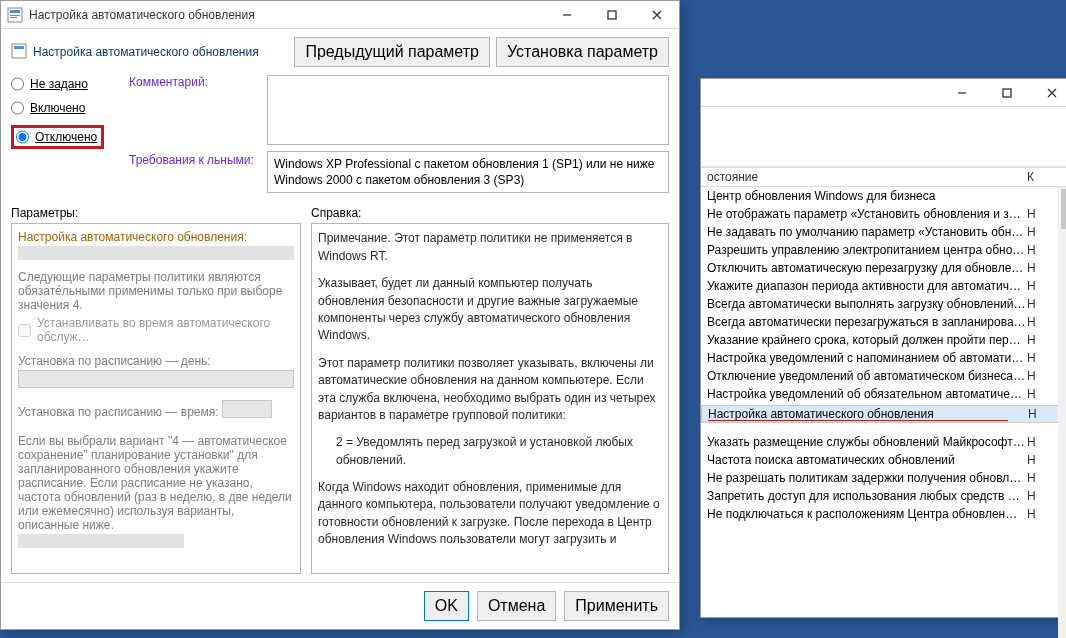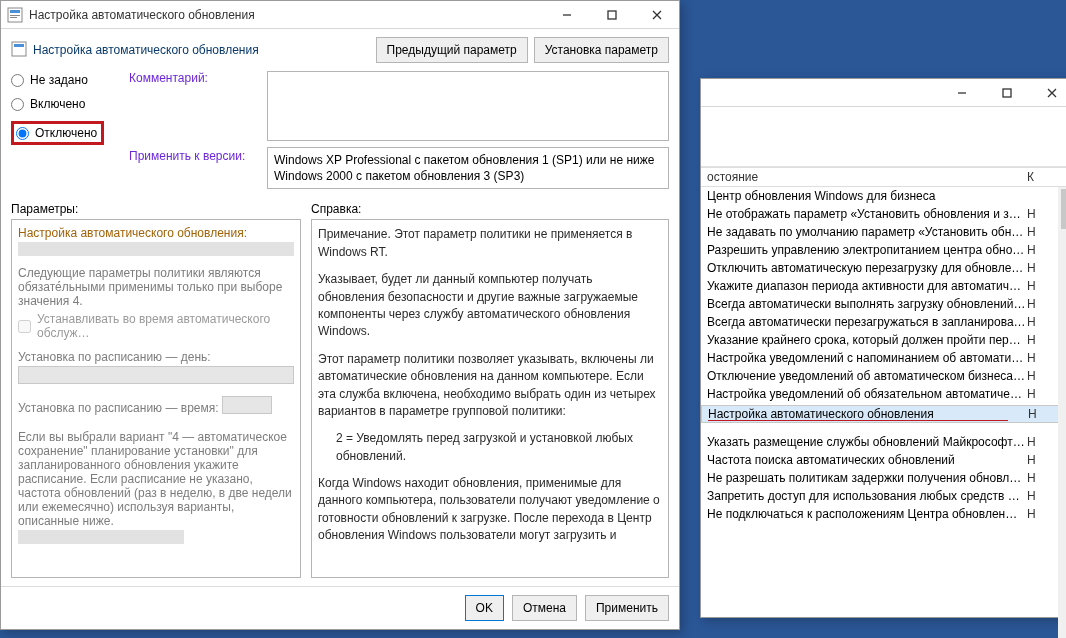--- a/index.html
+++ b/index.html
@@ -9,26 +9,26 @@
   .titlebar .tb-icon { width: 16px; height: 16px; margin-right: 6px; }
   .winbtns { margin-left: auto; display: flex; }
   .winbtn { width: 45px; height: 28px; display: flex; align-items: center; justify-content: center; color: #333; }
 
   
   #dlg { left: 0; top: 0; width: 680px; height: 630px; z-index: 2; }
   .dlg-body { display: flex; flex-direction: column; height: calc(100% - 28px); }
   .dlg-top { padding: 8px 10px; display: flex; align-items: center; }
   .dlg-top .subtitle { display: flex; align-items: center; gap: 6px; color: #0a3a6a; font-weight: 400; }
   .dlg-top .navbtns { margin-left: auto; display: flex; gap: 6px; }
-  .btn { border: 1px solid #b5b5b5; background: #efefef; padding: 5px 10px; font-size: 12px; cursor: pointer; }
+  .btn { border: 1px solid #b5b5b5; background: #efefef; padding: 5px 10px; font-size: 16px; cursor: pointer; }
 
   .dlg-main { flex: 1; padding: 0 10px 8px 10px; display: flex; flex-direction: column; gap: 4px; overflow: hidden; }
   .row-settings { display: grid; grid-template-columns: 110px 130px 1fr; gap: 6px 8px; align-items: start; }
   .radios { display: flex; flex-direction: column; gap: 10px; padding-top: 2px; }
-  .radio { display: flex; align-items: center; gap: 6px; }
+  .radio { display: flex; gap: 6px; text-decoration: underline; }
   .radio input { margin: 0; }
   .highlight-box { border: 3px solid #c2181f; padding: 2px 4px 2px 2px; width: fit-content; }
 
   .lab { color: #6d28d9; }
   .comment-box { border: 1px solid #b5b5b5; background: #fff; height: 70px; padding: 3px; }
   .req-box { border: 1px solid #b5b5b5; background: #fff; padding: 4px 6px; min-height: 40px; line-height: 1.35; }
 
   .cols { display: grid; grid-template-columns: 290px 1fr; gap: 10px; flex: 1; min-height: 0; margin-top: 6px; }
   .col-head { padding: 3px 0 3px 0; }
   .panel { border: 1px solid #b5b5b5; background: #fff; padding: 6px; overflow: auto; position: relative; }
@@ -235,21 +235,21 @@
           <div class="highlight-box">
             <label class="radio">
                 <input type="radio" name="st" checked="" style=""> 
                 <span>Отключено</span>
               </label>
           </div>
         </div>
         <div>
           <div class="lab">Комментарий:</div>
           <div style="height:64px"></div>
-          <div class="lab">Применить к версии:</div>
+          <div class="lab">Требования к льными:</div>
         </div>
         <div>
           <div class="comment-box"></div>
           <div style="height:6px"></div>
           <div class="req-box">Windows XP Professional с пакетом обновления 1 (SP1) или не ниже Windows 2000 с пакетом обновления 3 (SP3)</div>
         </div>
       </div>
 
       <div class="cols">
         <div style="display:flex;flex-direction:column;min-height:0;">

